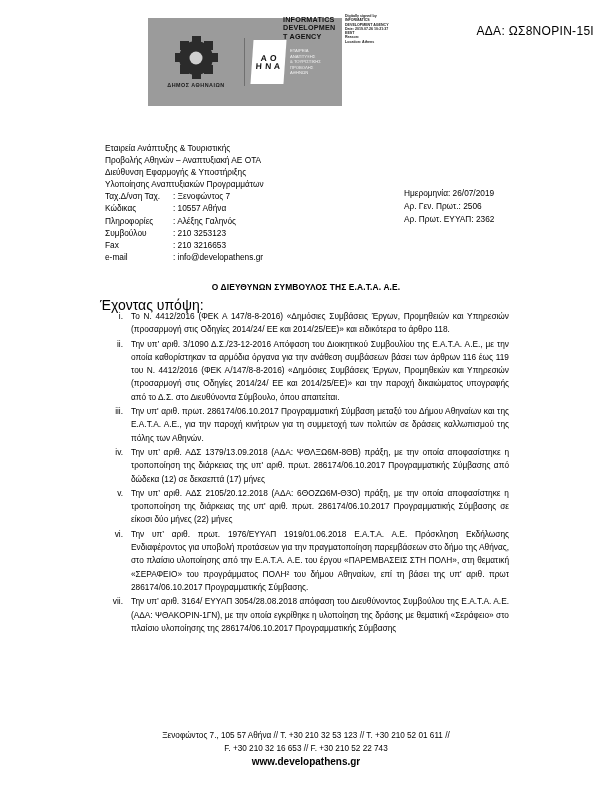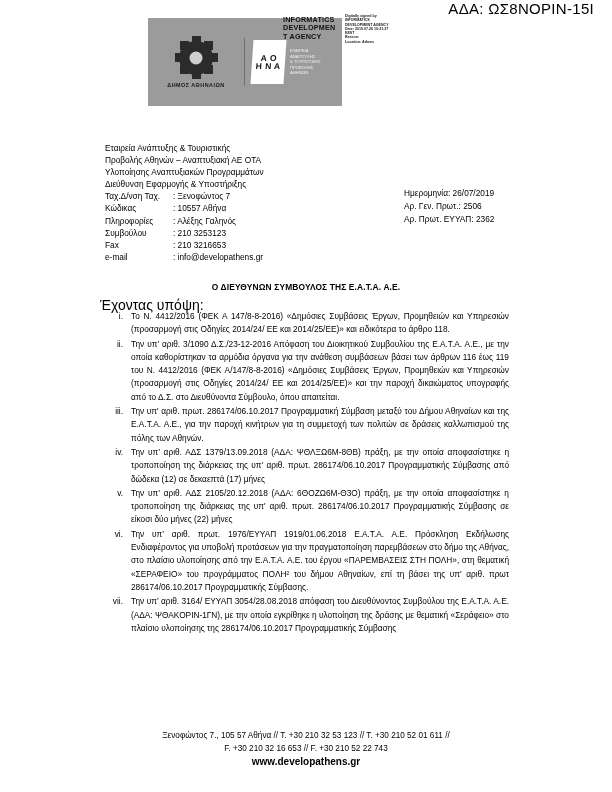--- a/index.html
+++ b/index.html
@@ -18,23 +18,23 @@
   .page {
     position: relative;
     width: 612px;
     height: 792px;
     box-sizing: border-box;
   }
 
   
   .ada-header {
     position: absolute;
-    top: 0;
+    top: 24px;
     right: 18px;
-    font-size: 15px;
+    font-size: 12px;
     letter-spacing: 0.3px;
     white-space: nowrap;
   }
 
   
   .logo-band {
     position: absolute;
     top: 18px;
     left: 148px;
     width: 194px;
@@ -276,22 +276,22 @@
   </div>
 
   <div class="informatics">INFORMATICS<br>DEVELOPMEN<br>T AGENCY</div>
   <div class="ida-sig">
     Digitally signed by<br>INFORMATICS<br>DEVELOPMENT AGENCY<br>Date: 2019.07.26 10:21:37<br>EEST<br>Reason:<br>Location: Athens
   </div>
 
   <div class="letterhead">
     <div class="lh-line">Εταιρεία Ανάπτυξης &amp; Τουριστικής</div>
     <div class="lh-line">Προβολής Αθηνών – Αναπτυξιακή ΑΕ ΟΤΑ</div>
+    <div class="lh-line">Διεύθυνση Εφαρμογής &amp; Υποστήριξης</div>
     <div class="lh-line">Υλοποίησης Αναπτυξιακών Προγραμμάτων</div>
-    <div class="lh-line">Διεύθυνση Εφαρμογής &amp; Υποστήριξης</div>
 
     <div class="lh-row">
       <div class="lh-label">Ταχ.Δ/νση Ταχ.</div>
       <div class="lh-value">: Ξενοφώντος 7</div>
     </div>
     <div class="lh-row">
       <div class="lh-label">Κώδικας</div>
       <div class="lh-value">: 10557 Αθήνα</div>
     </div>
     <div class="lh-row">

